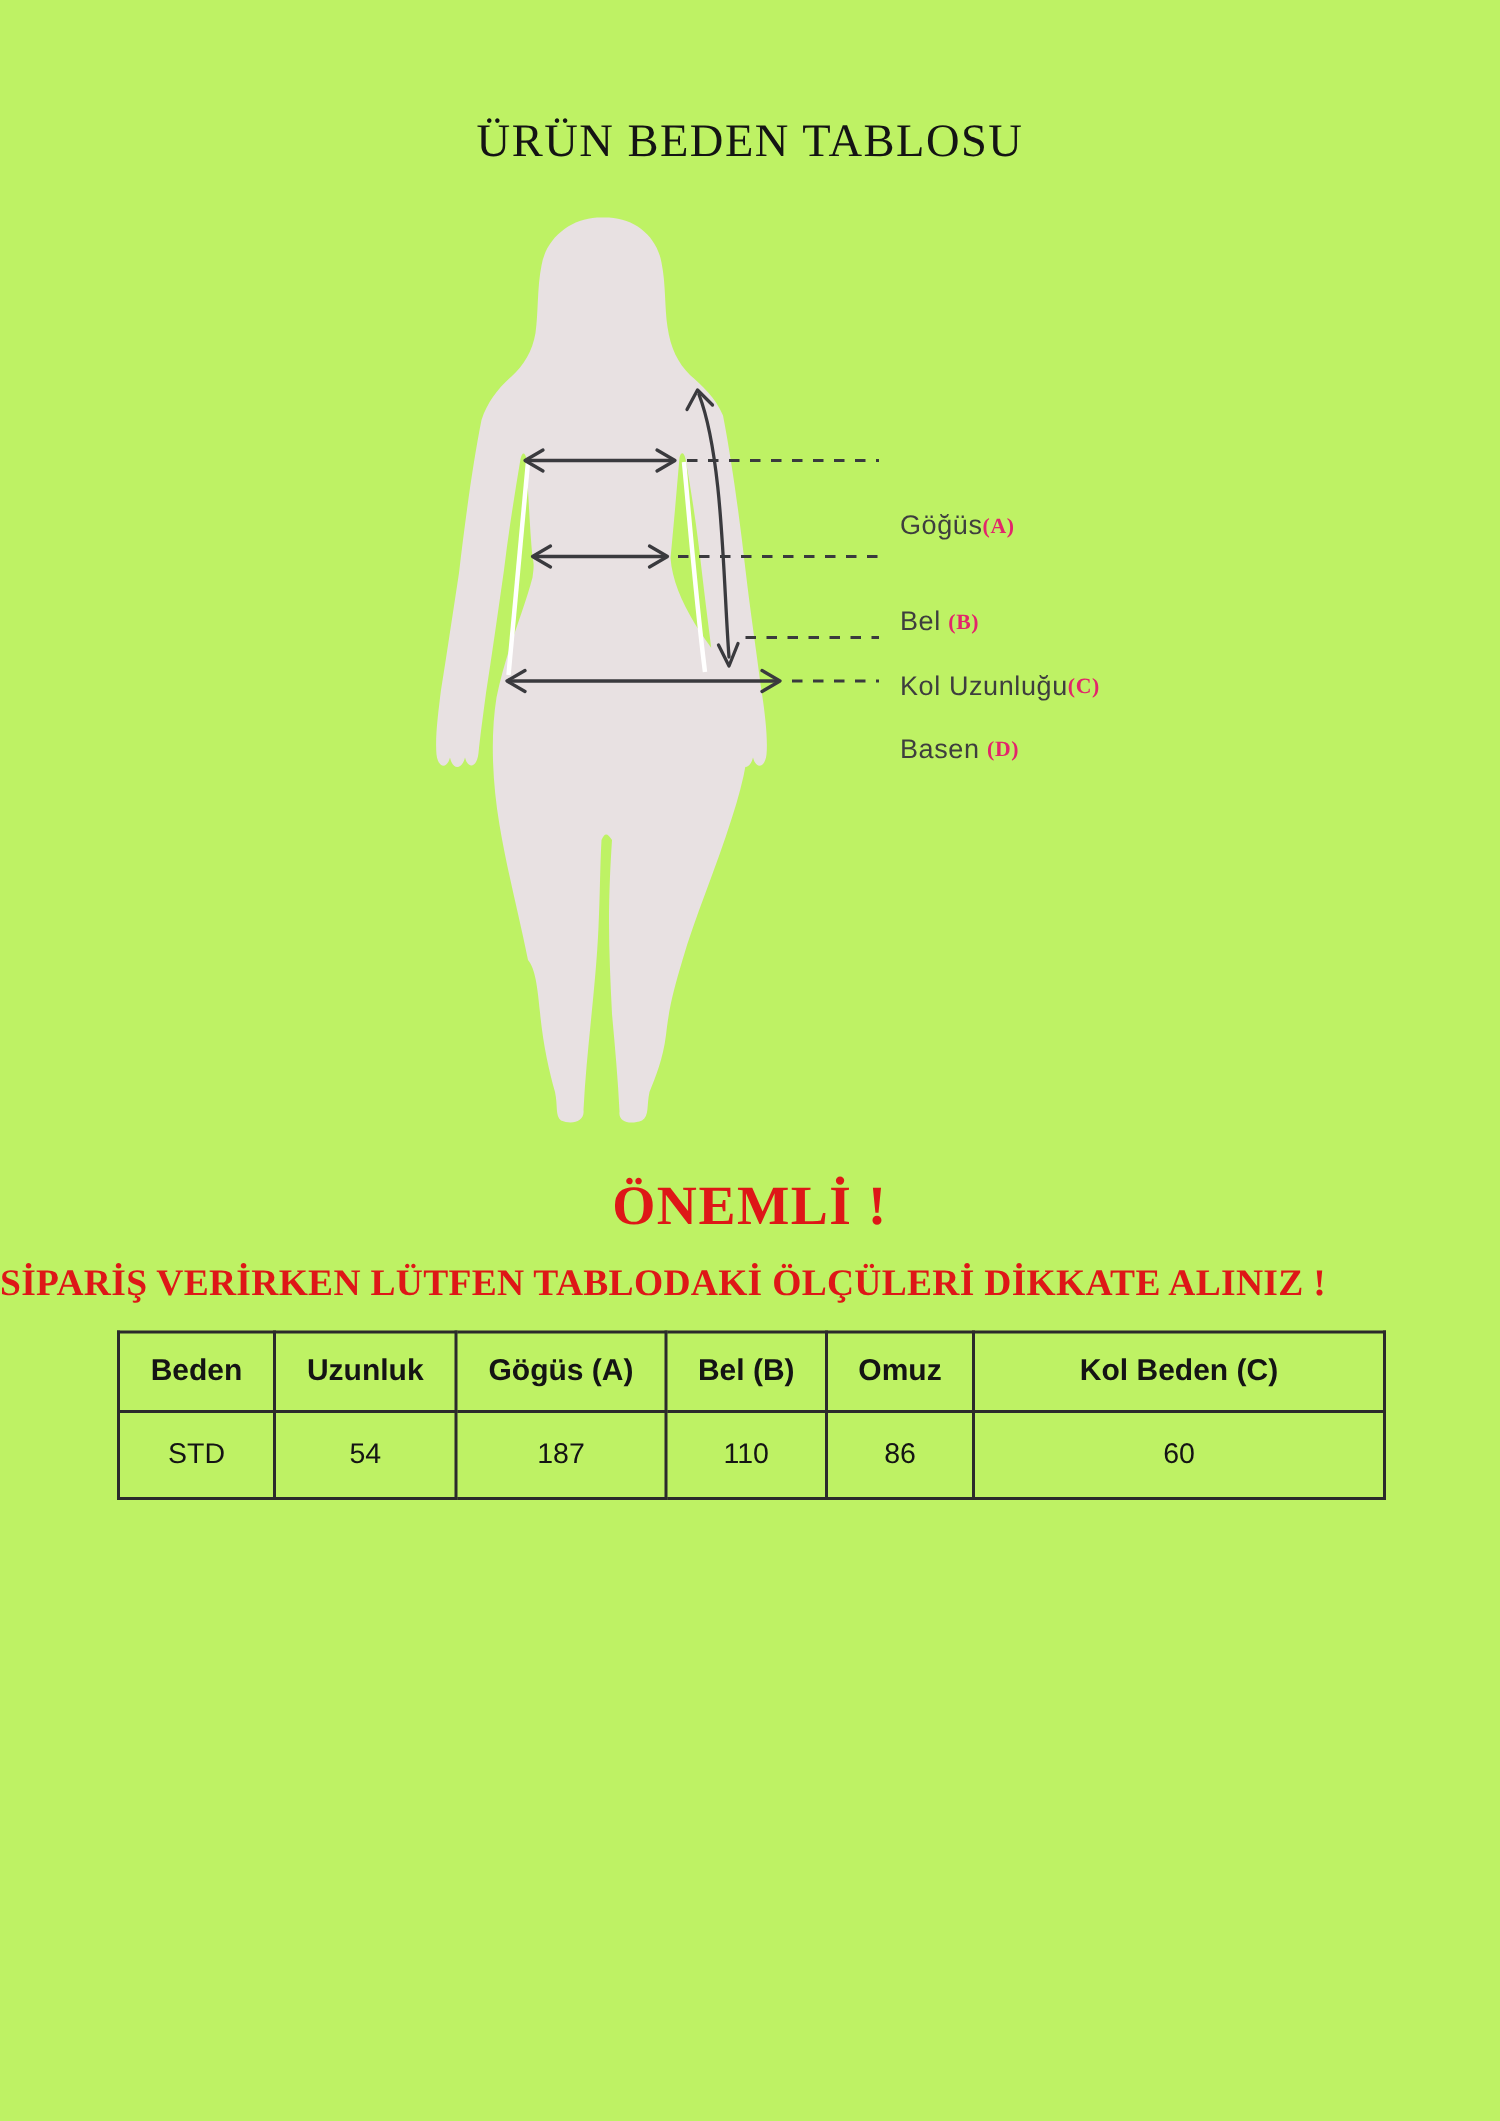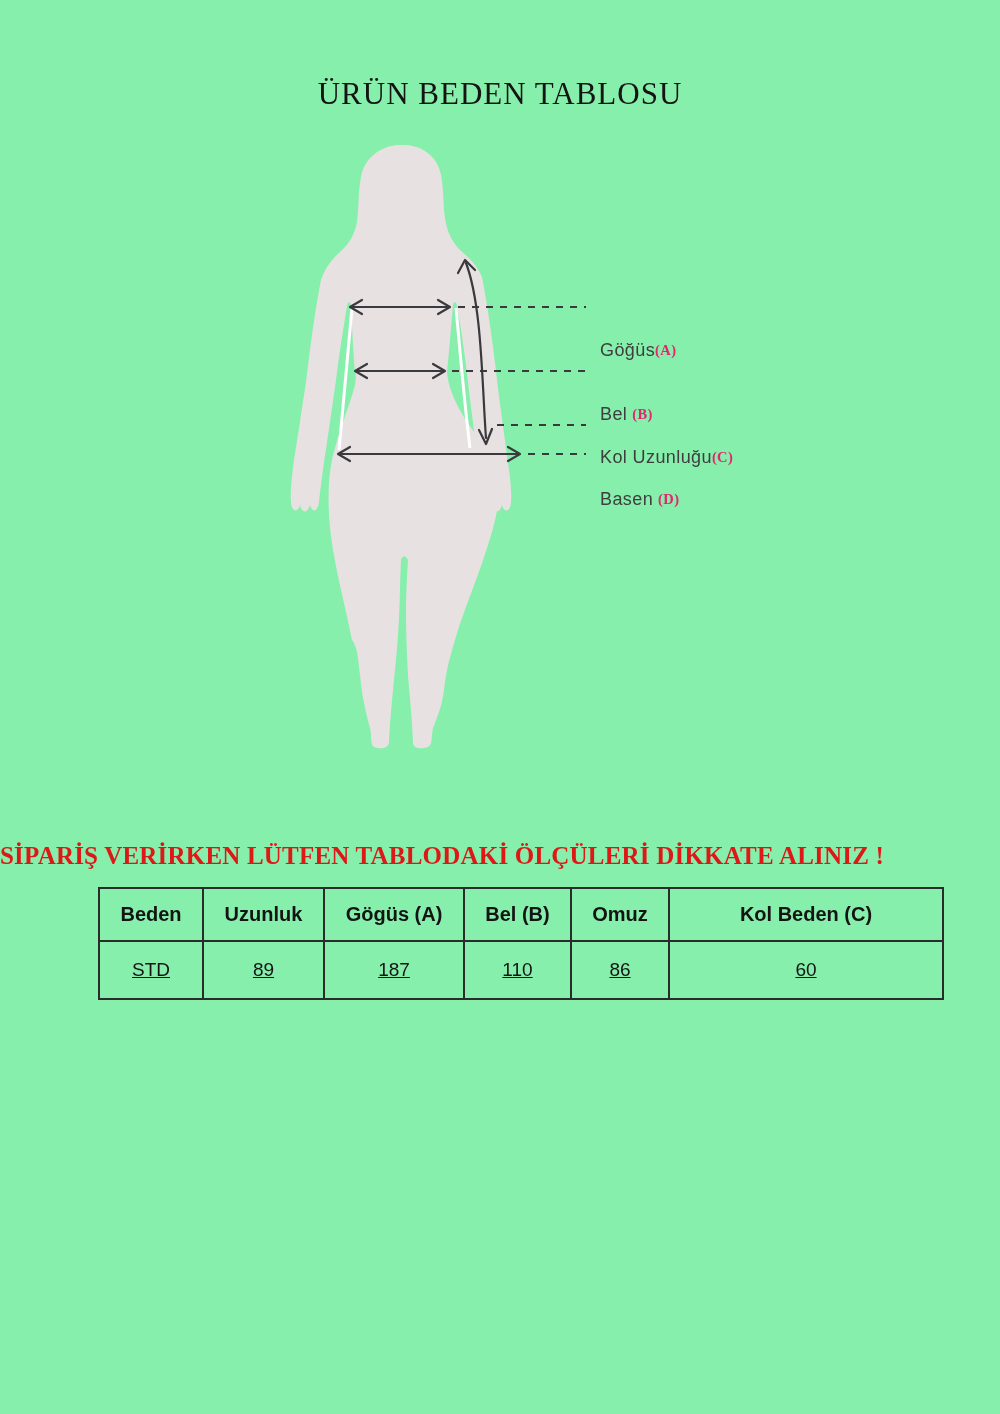--- a/index.html
+++ b/index.html
@@ -6,21 +6,21 @@
     --accent-pink:#e3256b;
     --warning-red:#de1717;
     --silhouette:#e8e1e2;
     --line-dark:#3a3a3e;
     --label-gray:#3e3e3e;
     --table-border:#2b2b2b;
     --text-dark:#141414;
   }
   html,body{margin:0;padding:0;background:#ffffff;}
   .page{
-    position:relative;width:1000px;height:1414px;background:#86efac;
+    position:relative;width:1000px;height:1414px;background:#bef264;
     overflow:hidden;font-family:"Liberation Sans",sans-serif;
   }
   .page-title{
     position:absolute;top:76px;left:0;width:1000px;text-align:center;
     font-family:"Liberation Serif",serif;font-size:31px;font-weight:normal;
     letter-spacing:1px;color:var(--text-dark);margin:0;
   }
   .diagram-svg{position:absolute;left:280px;top:135px;width:320px;height:630px;}
   .sil{fill:var(--silhouette);}
   .gapline{stroke:#ffffff;stroke-width:3;fill:none;}
@@ -42,31 +42,31 @@
     font-family:"Liberation Serif",serif;font-weight:bold;font-size:37px;
     color:var(--warning-red);letter-spacing:1px;
   }
   .notice-warning{
     position:absolute;top:842px;left:0;width:1000px;margin:0;
     font-family:"Liberation Serif",serif;font-weight:bold;font-size:25px;
     color:var(--warning-red);letter-spacing:0.2px;
   }
   .size-table{
     position:absolute;left:78px;top:887px;width:844px;
-    border-collapse:collapse;table-layout:fixed;margin-left:20px;
+    border-collapse:collapse;table-layout:fixed;
   }
   .size-table th,.size-table td{
     border:2px solid var(--table-border);text-align:center;vertical-align:middle;
     color:var(--text-dark);padding:0;
   }
   .size-table th{
     height:51px;font-family:"Liberation Sans",sans-serif;font-weight:bold;font-size:20px;
   }
   .size-table td{
-    height:56px;font-family:"Liberation Sans",sans-serif;font-weight:normal;font-size:19px;text-decoration:underline;
+    height:56px;font-family:"Liberation Sans",sans-serif;font-weight:normal;font-size:19px;
   }
 </style>
 </head>
 <body>
 
 <div class="page">
 
   <h1 class="page-title">ÜRÜN BEDEN TABLOSU</h1>
 
   <svg class="diagram-svg" viewBox="280 135 320 630" xmlns="http://www.w3.org/2000/svg">
@@ -165,20 +165,21 @@
   <div class="dlabel" style="top:360px;">
     <span>Bel</span><span class="dletter gap">(B)</span>
   </div>
   <div class="dlabel" style="top:403px;">
     <span>Kol Uzunluğu</span><span class="dletter">(C)</span>
   </div>
   <div class="dlabel" style="top:445px;text-align:right;">
     <span>Basen</span><span class="dletter gap">(D)</span>
   </div>
 
+  <h2 class="notice-heading">ÖNEMLİ !</h2>
   <p class="notice-warning">SİPARİŞ VERİRKEN LÜTFEN TABLODAKİ ÖLÇÜLERİ DİKKATE ALINIZ !</p>
 
   <table class="size-table">
     <colgroup>
       <col style="width:104px">
         <col style="width:121px">
         <col style="width:140px">
       <col style="width:107px">
         <col style="width:98px">
         <col style="width:274px">
@@ -189,21 +190,21 @@
         <th>Uzunluk</th>
         <th>Gögüs (A)</th>
         <th>Bel (B)</th>
         <th>Omuz</th>
         <th>Kol Beden (C)</th>
       </tr>
     </thead>
     <tbody>
       <tr>
         <td>STD</td>
-        <td>89</td>
+        <td>54</td>
         <td>187</td>
         <td>110</td>
         <td>86</td>
         <td>60</td>
       </tr>
     </tbody>
   </table>
 
 </div>
 

